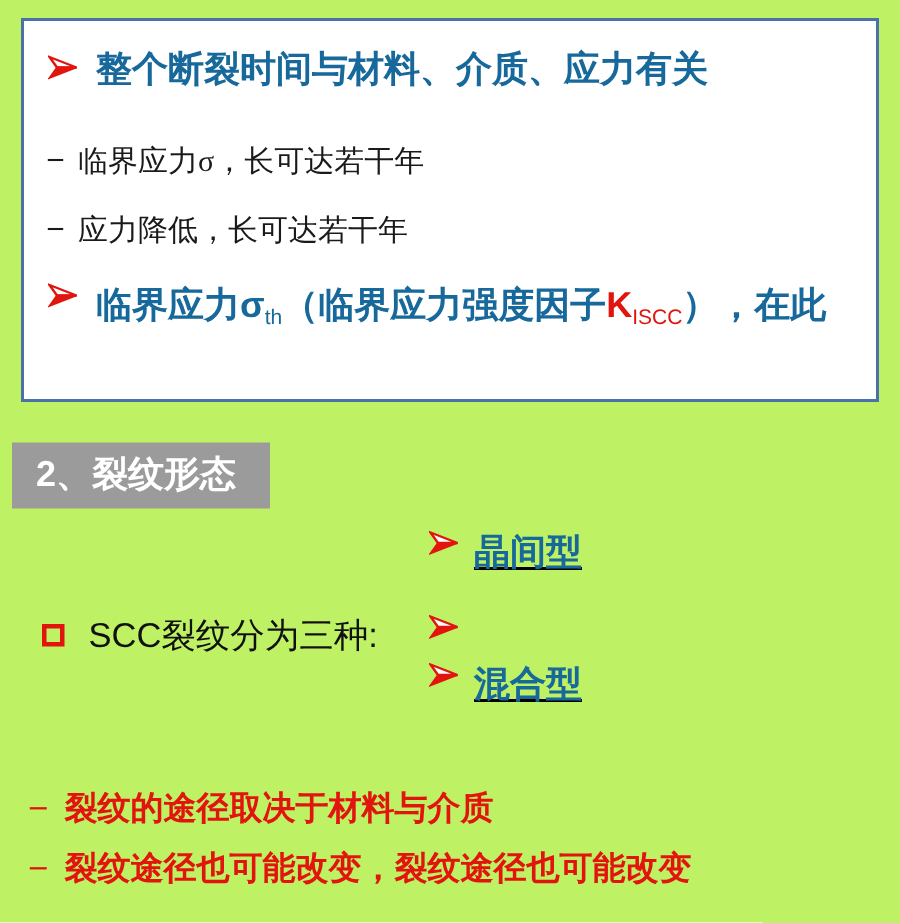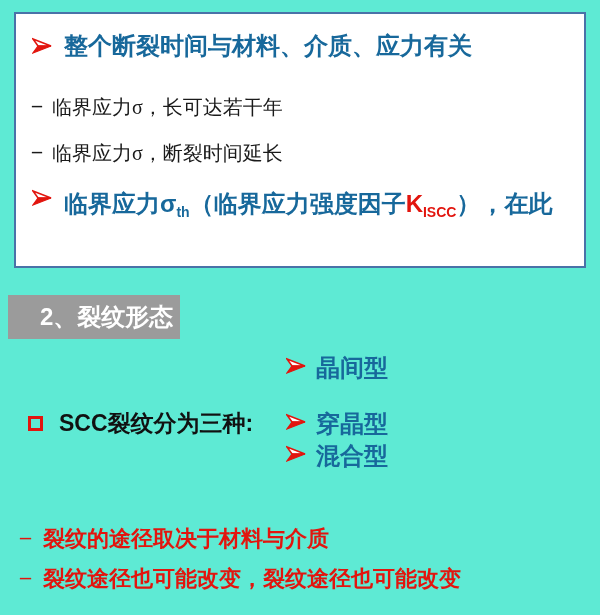--- a/index.html
+++ b/index.html
@@ -1,56 +1,56 @@
 <!DOCTYPE html>
 <html><head>
 <meta charset="utf-8">
 <style>
   * { margin:0; padding:0; box-sizing:border-box; }
   html,body { background:#ffffff; }
   body { width:600px; height:615px; font-family:"Liberation Sans", sans-serif; }
-  .slide { position:relative; width:600px; height:615px; background:#5eead4; overflow:hidden; }
+  .slide { position:relative; width:600px; height:615px; background:#bef264; overflow:hidden; }
 
   
   .info-box { position:absolute; left:14px; top:12px; width:572px; height:256px;
               border:2px solid #4A72A8; background:#ffffff; }
 
   .row { position:absolute; display:flex; align-items:flex-start; }
 
   .blue-bold { color:#17689B; font-weight:bold; font-size:24px;
                font-family:"Liberation Sans", sans-serif; }
   .arrow-wrap { flex:0 0 auto; margin-top:4px; margin-right:12px; }
 
   .bullet1 { left:16px; top:16px; }
 
   .dash-row { color:#1a1a1a; font-size:20px; font-family:"Liberation Serif", serif; }
   .dash-row .dash { margin-right:10px; font-weight:bold; }
   .dash1 { left:16px; top:80px; }
   .dash2 { left:16px; top:126px; }
 
   .bullet2 { left:16px; top:168px; }
   .bullet2-text { line-height:43px; }
-  .bullet2 sub { font-size:14px; font-weight:bold; vertical-align:-5px; letter-spacing:0; }
+  .bullet2 sub { font-size:14px; font-weight:normal; vertical-align:-5px; letter-spacing:0; }
   .red-k { color:#E2150E;text-align:right; }
 
   
   .section-title { position:absolute; left:8px; top:295px; width:172px; height:44px;
                    background:#9B9B9B; color:#ffffff; font-size:24px; font-weight:bold;
-                   line-height:44px; padding-left:32px;
+                   line-height:44px; padding-left:16px;
                    font-family:"Liberation Sans", sans-serif; }
 
   
   .scc-line { position:absolute; left:28px; top:408px; display:flex; align-items:center; }
   .square-bullet { width:15px; height:15px; border:3px solid #E2150E;
                    display:inline-block; margin-right:16px; }
-  .scc-label { color:#111111; font-size:23px; font-weight:bold;
+  .scc-label { color:#111111; font-size:23px; font-weight:normal;
                font-family:"Liberation Sans", sans-serif; }
 
   
-  .type-item { position:absolute; left:286px; display:flex; align-items:center; }
+  .type-item { position:absolute; left:286px; display:flex; align-items:flex-start;text-decoration:underline; }
   .type-item .arrow-wrap { margin-top:0; margin-right:10px; }
   .type-label { color:#17689B; font-size:24px; font-weight:bold;
                 font-family:"Liberation Sans", sans-serif; }
   .type-0 { top:352px; }
   .type-1 { top:408px; }
   .type-2 { top:440px; }
 
   
   .note { position:absolute; left:20px; display:flex; align-items:flex-start;
           color:#E2150E; font-size:22px; font-weight:bold;
@@ -76,21 +76,21 @@
       <span>整个断裂时间与材料、介质、应力有关</span>
     </div>
 
     <div class="row dash1 dash-row">
       <span class="dash">–</span>
       <span>临界应力σ，长可达若干年</span>
     </div>
 
     <div class="row dash2 dash-row">
       <span class="dash">–</span>
-      <span>临界应力σ，断裂时间延长</span>
+      <span>应力降低，长可达若干年</span>
     </div>
 
     <div class="row bullet2 blue-bold">
       <span class="arrow-wrap">
         <svg width="20" height="20" viewBox="0 0 20 20">
           <polygon points="1,3 19,10 6,10" fill="#ffffff" stroke="#E2150E" stroke-width="1.6"></polygon>
           <polygon points="1,17 19,10 6,10" fill="#E2150E" stroke="#E2150E" stroke-width="1.2"></polygon>
         </svg>
       </span>
       <span class="bullet2-text">
@@ -117,21 +117,20 @@
     <span class="type-label">晶间型</span>
   </div>
 
   <div class="type-item type-1">
     <span class="arrow-wrap">
       <svg width="20" height="20" viewBox="0 0 20 20">
         <polygon points="1,3 19,10 6,10" fill="#ffffff" stroke="#E2150E" stroke-width="1.6"></polygon>
         <polygon points="1,17 19,10 6,10" fill="#E2150E" stroke="#E2150E" stroke-width="1.2"></polygon>
       </svg>
     </span>
-    <span class="type-label">穿晶型</span>
   </div>
 
   <div class="type-item type-2">
     <span class="arrow-wrap">
       <svg width="20" height="20" viewBox="0 0 20 20">
         <polygon points="1,3 19,10 6,10" fill="#ffffff" stroke="#E2150E" stroke-width="1.6"></polygon>
         <polygon points="1,17 19,10 6,10" fill="#E2150E" stroke="#E2150E" stroke-width="1.2"></polygon>
       </svg>
     </span>
     <span class="type-label">混合型</span>

